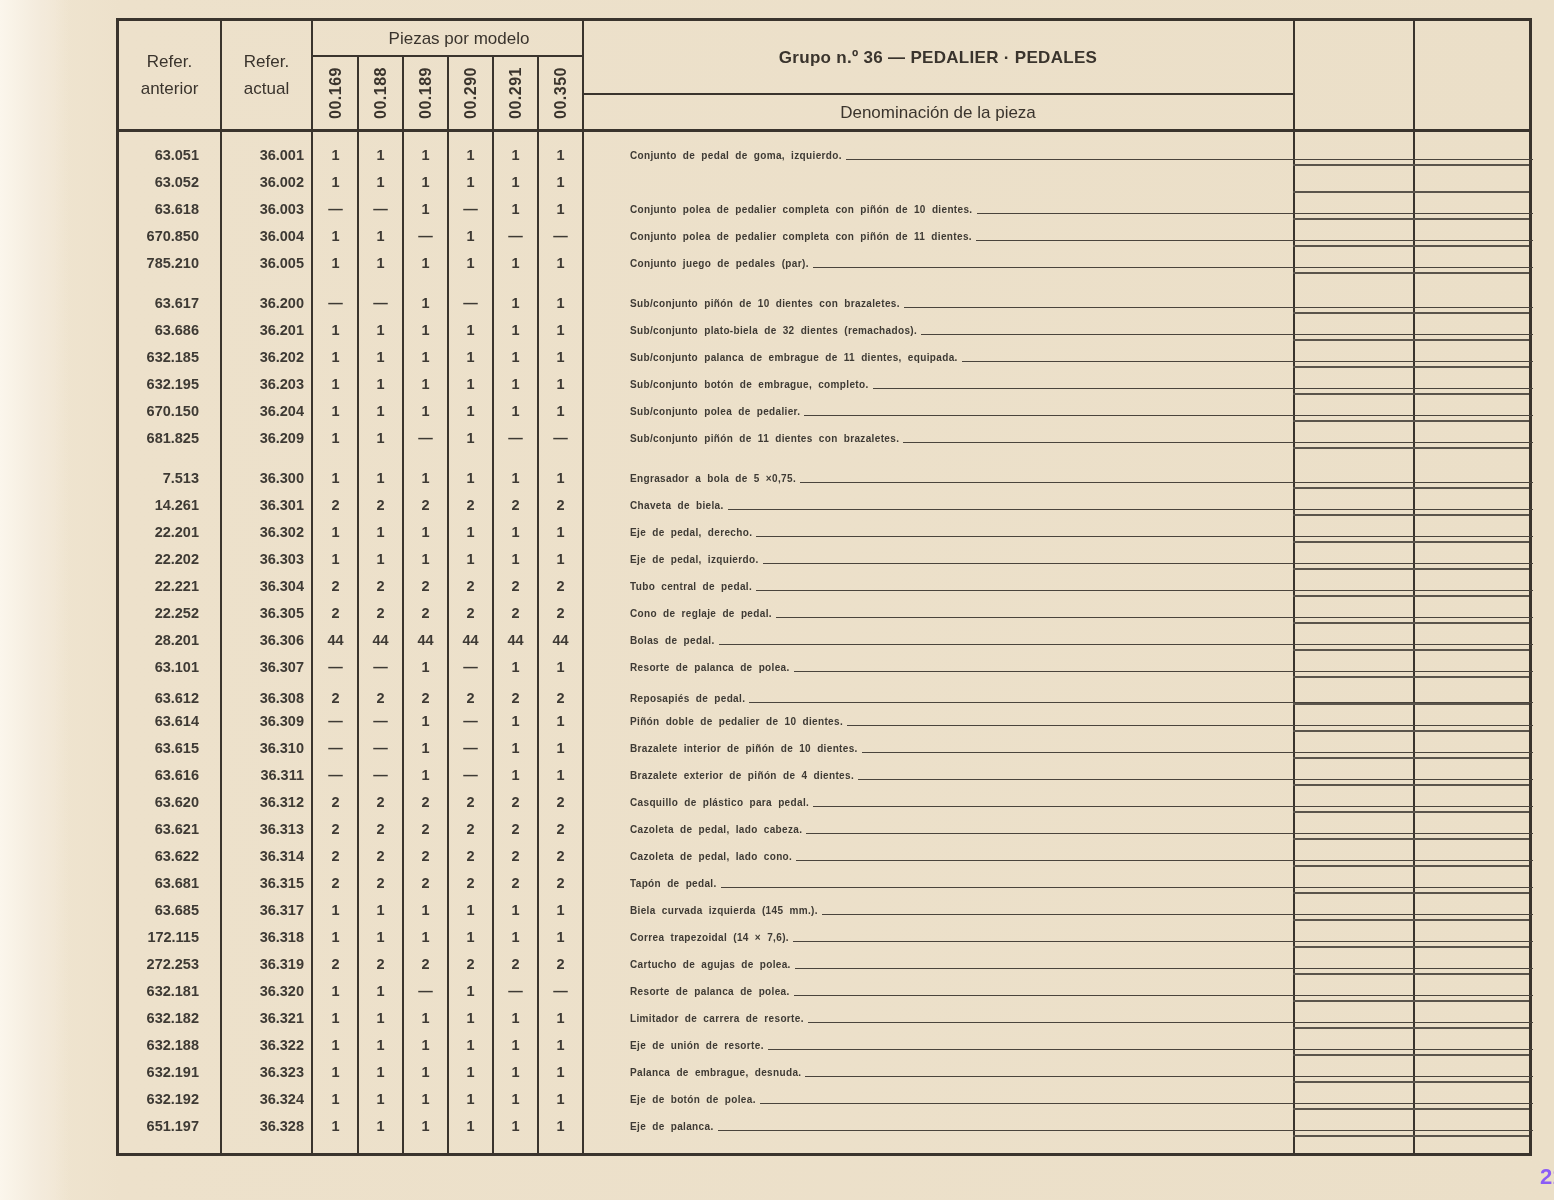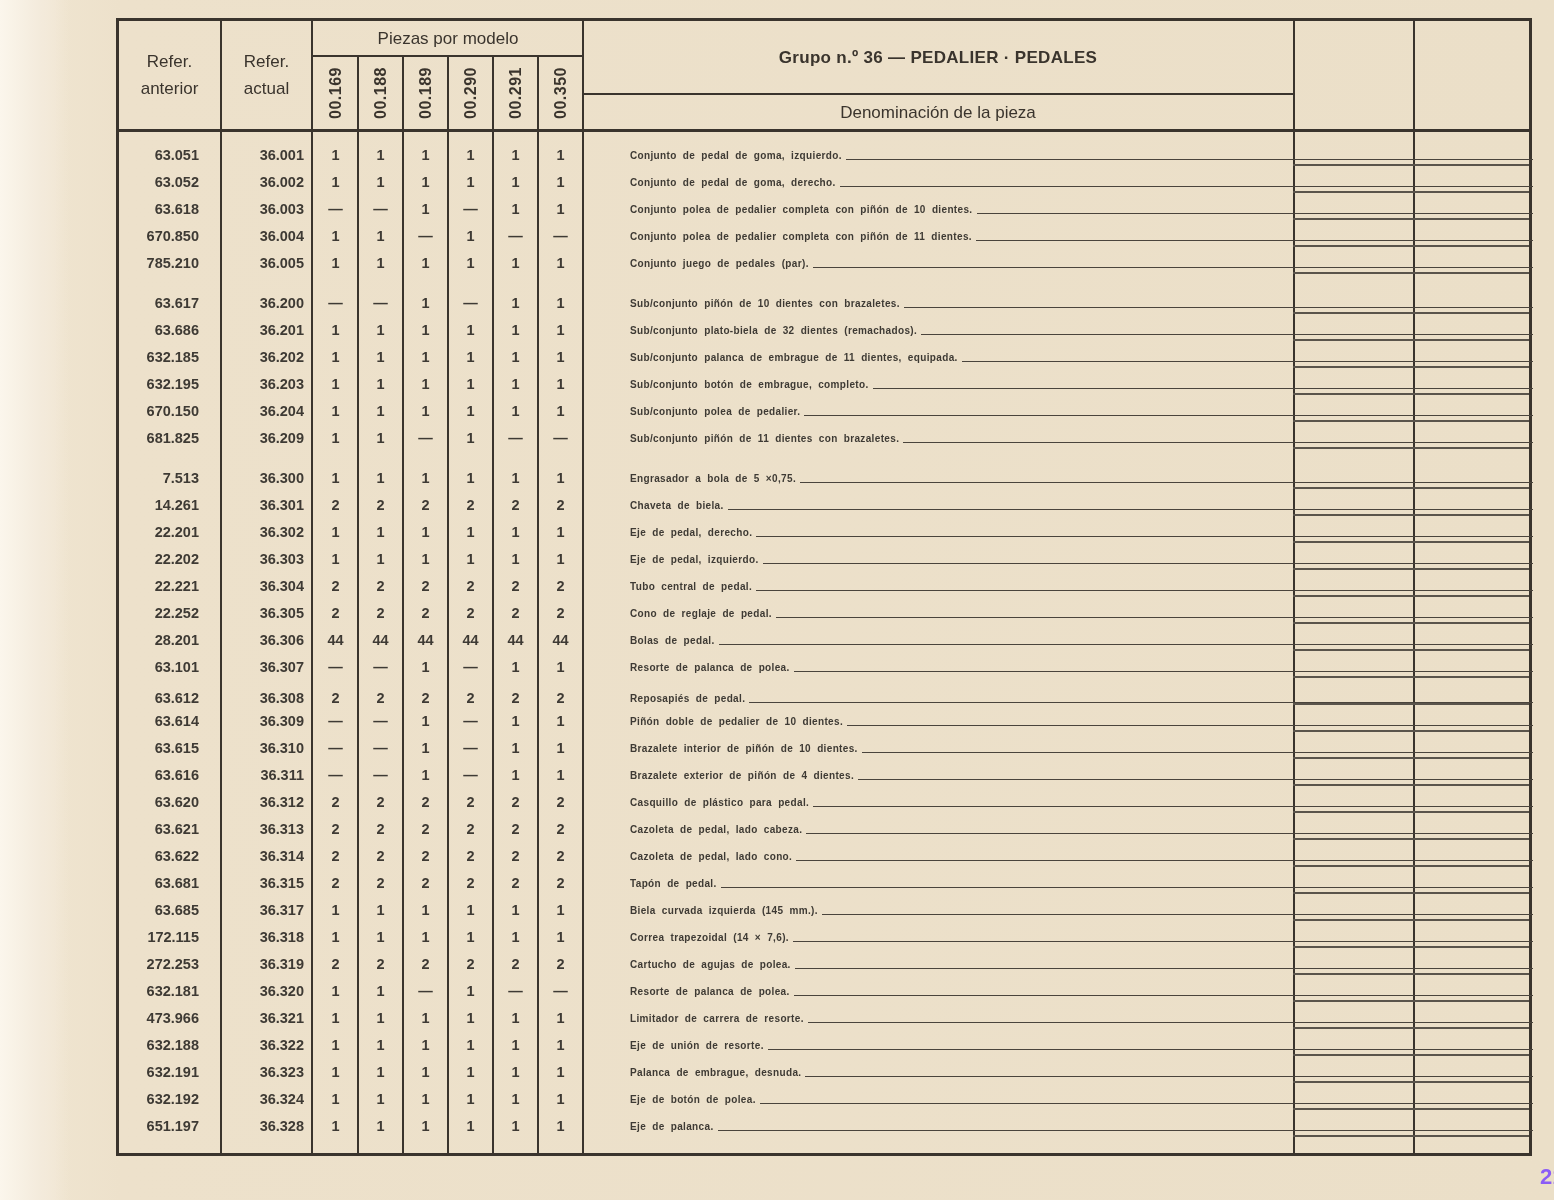--- a/index.html
+++ b/index.html
@@ -62,21 +62,21 @@
 <div class="sheet" id="sheet">
 
   <div class="hdr-cell" style="left:0;top:0;width:101px;height:108px;flex-direction:column;">
     <div>Refer.</div>
     <div>anterior</div>
   </div>
   <div class="hdr-cell" style="left:103px;top:0;width:89px;height:108px;flex-direction:column;">
     <div>Refer.</div>
     <div>actual</div>
   </div>
-  <div class="hdr-cell" style="left:194px;top:0;width:270px;height:34px;">Piezas por modelo</div>
+  <div class="hdr-cell" style="left:205px;top:0;width:270px;height:34px;">Piezas por modelo</div>
 
   <div id="model-headers">
       <div class="rot" style="left: 194px; top: 36px; width: 45px; height: 72px;">
         <span>00.169</span>
       </div>
       <div class="rot" style="left: 239px; top: 36px; width: 45px; height: 72px;">
         <span>00.188</span>
       </div>
       <div class="rot" style="left: 284px; top: 36px; width: 45px; height: 72px;">
         <span>00.189</span>
@@ -129,24 +129,20 @@
       </div>
       <div class="row" style="top: 148px;">
         <div class="cell c-ant">63.052</div>
         <div class="cell c-act">36.002</div>
         <div class="cell c-q" style="left: 194px;">1</div>
         <div class="cell c-q" style="left: 239px;">1</div>
         <div class="cell c-q" style="left: 284px;">1</div>
         <div class="cell c-q" style="left: 329px;">1</div>
         <div class="cell c-q" style="left: 374px;">1</div>
         <div class="cell c-q" style="left: 419px;">1</div>
-        <div class="cell c-desc">
-          <span class="txt">Conjunto de pedal de goma, derecho.</span>
-          <span class="lead"></span>
-        </div>
       </div>
       <div class="row" style="top: 175px;">
         <div class="cell c-ant">63.618</div>
         <div class="cell c-act">36.003</div>
         <div class="cell c-q" style="left: 194px;">—</div>
         <div class="cell c-q" style="left: 239px;">—</div>
         <div class="cell c-q" style="left: 284px;">1</div>
         <div class="cell c-q" style="left: 329px;">—</div>
         <div class="cell c-q" style="left: 374px;">1</div>
         <div class="cell c-q" style="left: 419px;">1</div>
@@ -541,21 +537,21 @@
         <div class="cell c-q" style="left: 284px;">—</div>
         <div class="cell c-q" style="left: 329px;">1</div>
         <div class="cell c-q" style="left: 374px;">—</div>
         <div class="cell c-q" style="left: 419px;">—</div>
         <div class="cell c-desc">
           <span class="txt">Resorte de palanca de polea.</span>
           <span class="lead"></span>
         </div>
       </div>
       <div class="row" style="top: 984px;">
-        <div class="cell c-ant">473.966</div>
+        <div class="cell c-ant">632.182</div>
         <div class="cell c-act">36.321</div>
         <div class="cell c-q" style="left: 194px;">1</div>
         <div class="cell c-q" style="left: 239px;">1</div>
         <div class="cell c-q" style="left: 284px;">1</div>
         <div class="cell c-q" style="left: 329px;">1</div>
         <div class="cell c-q" style="left: 374px;">1</div>
         <div class="cell c-q" style="left: 419px;">1</div>
         <div class="cell c-desc">
           <span class="txt">Limitador de carrera de resorte.</span>
           <span class="lead"></span>

